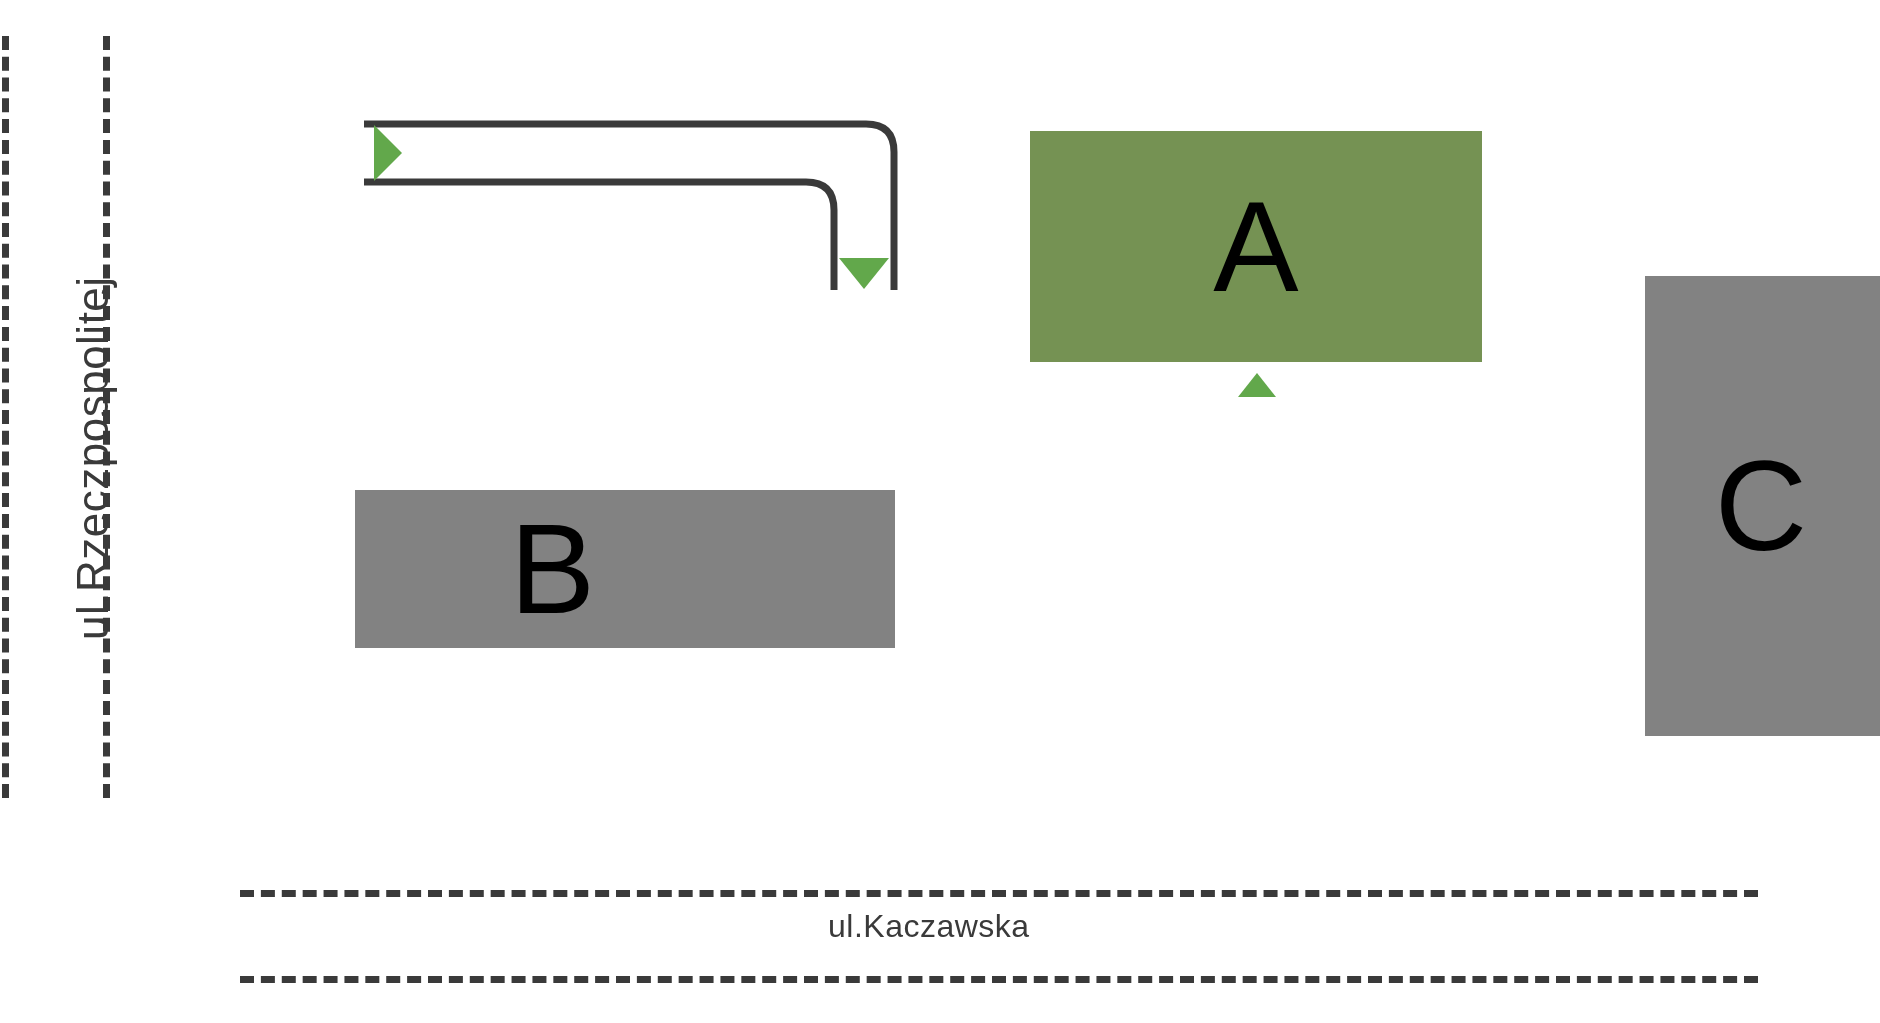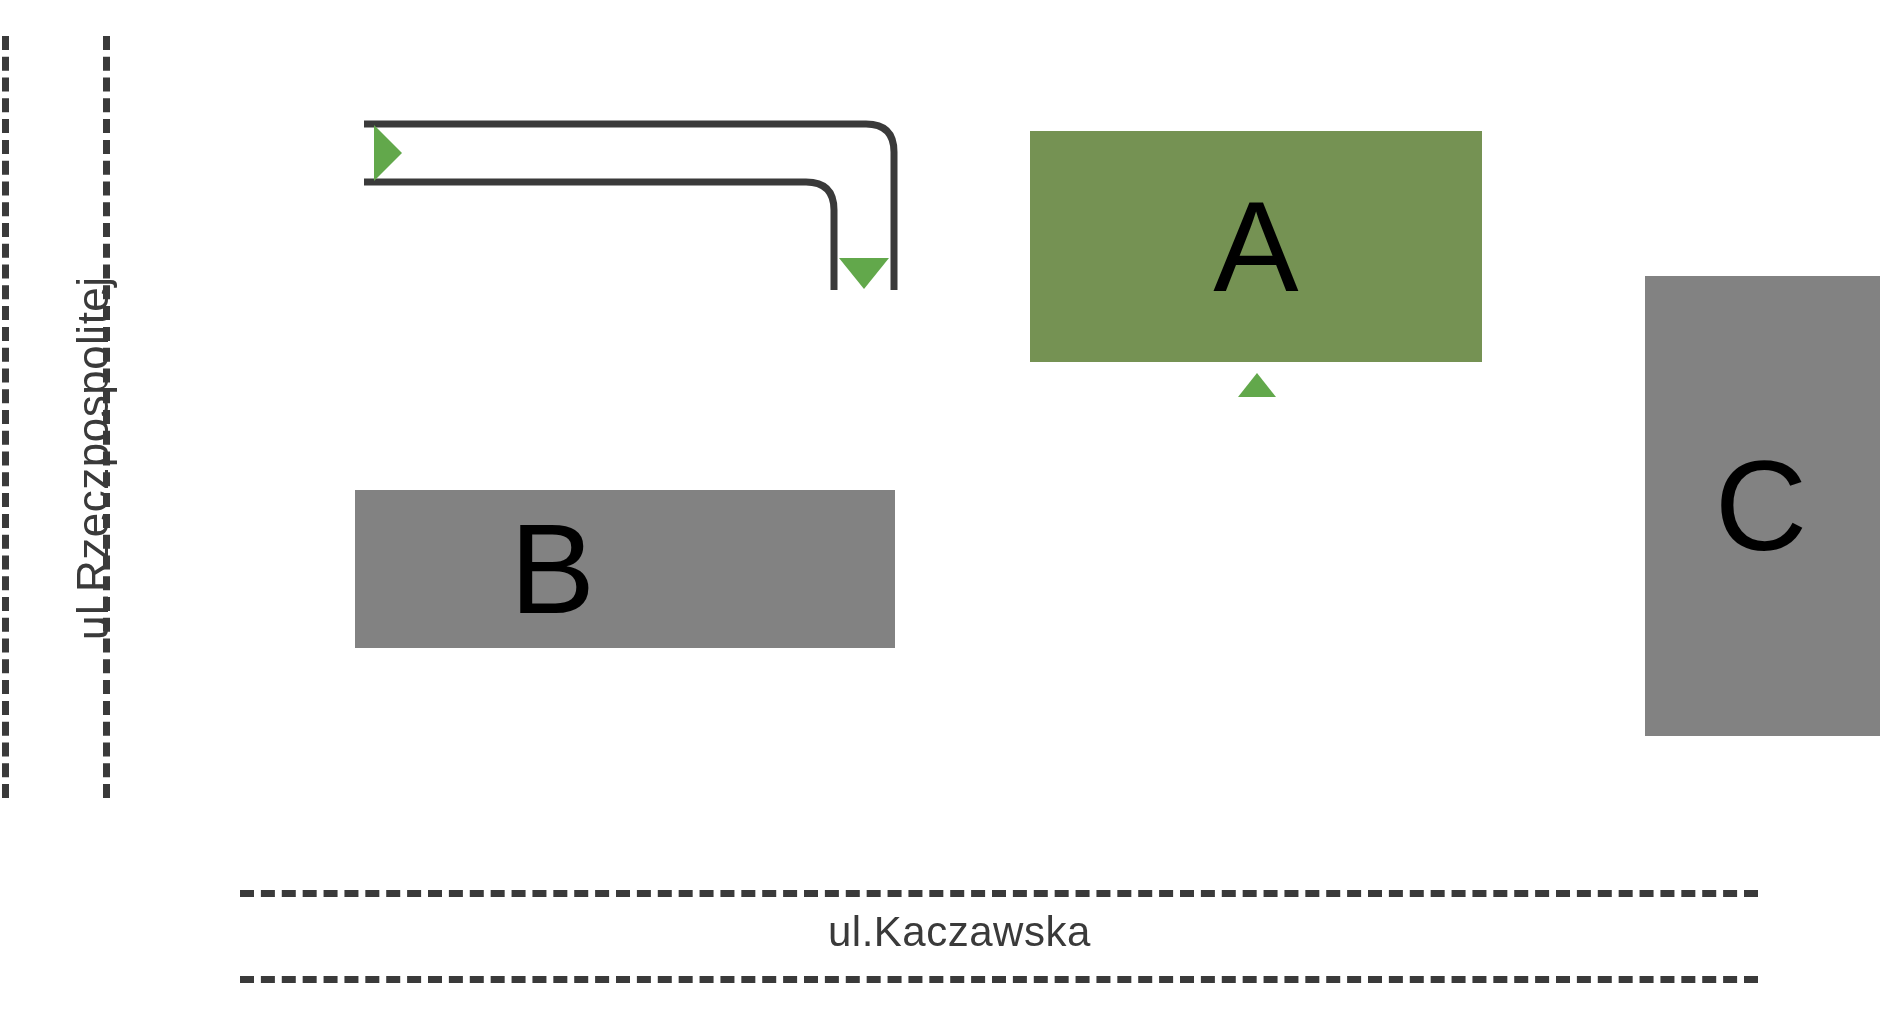--- a/index.html
+++ b/index.html
@@ -39,21 +39,21 @@
     font-weight: 300;
     letter-spacing: 0.5px;
     white-space: nowrap;
   }
   .street-label-vertical {
     font-size: 44px;
     transform: rotate(-90deg);
     transform-origin: left top;
   }
   .street-label-horizontal {
-    font-size: 42px;
+    font-size: 32px;
   }
 
   
   .building {
     position: absolute;
     display: flex;
     align-items: center;
     justify-content: center;
   }
   .building-label {

